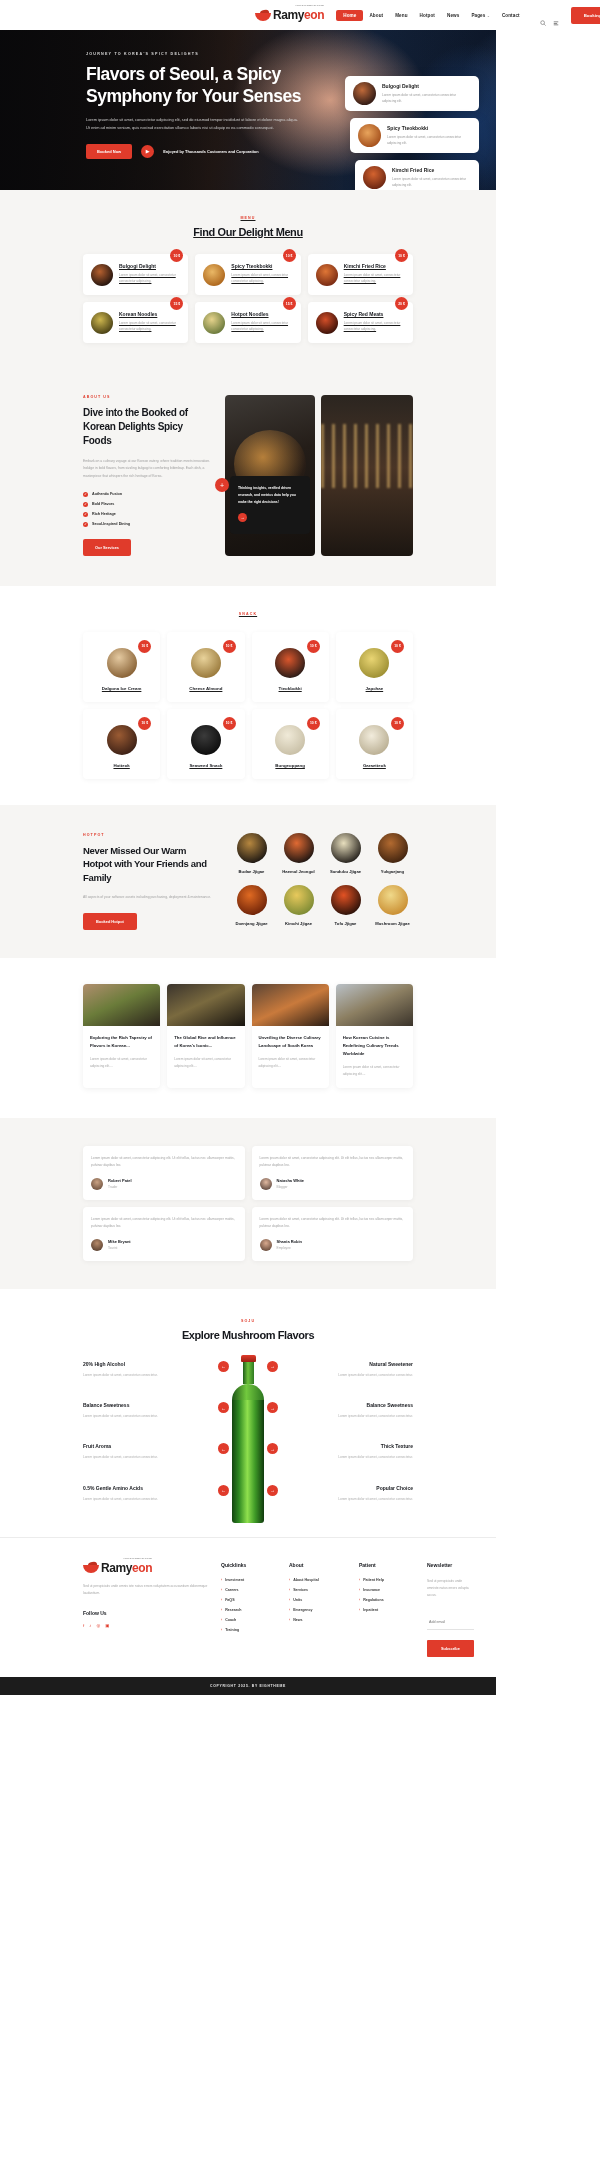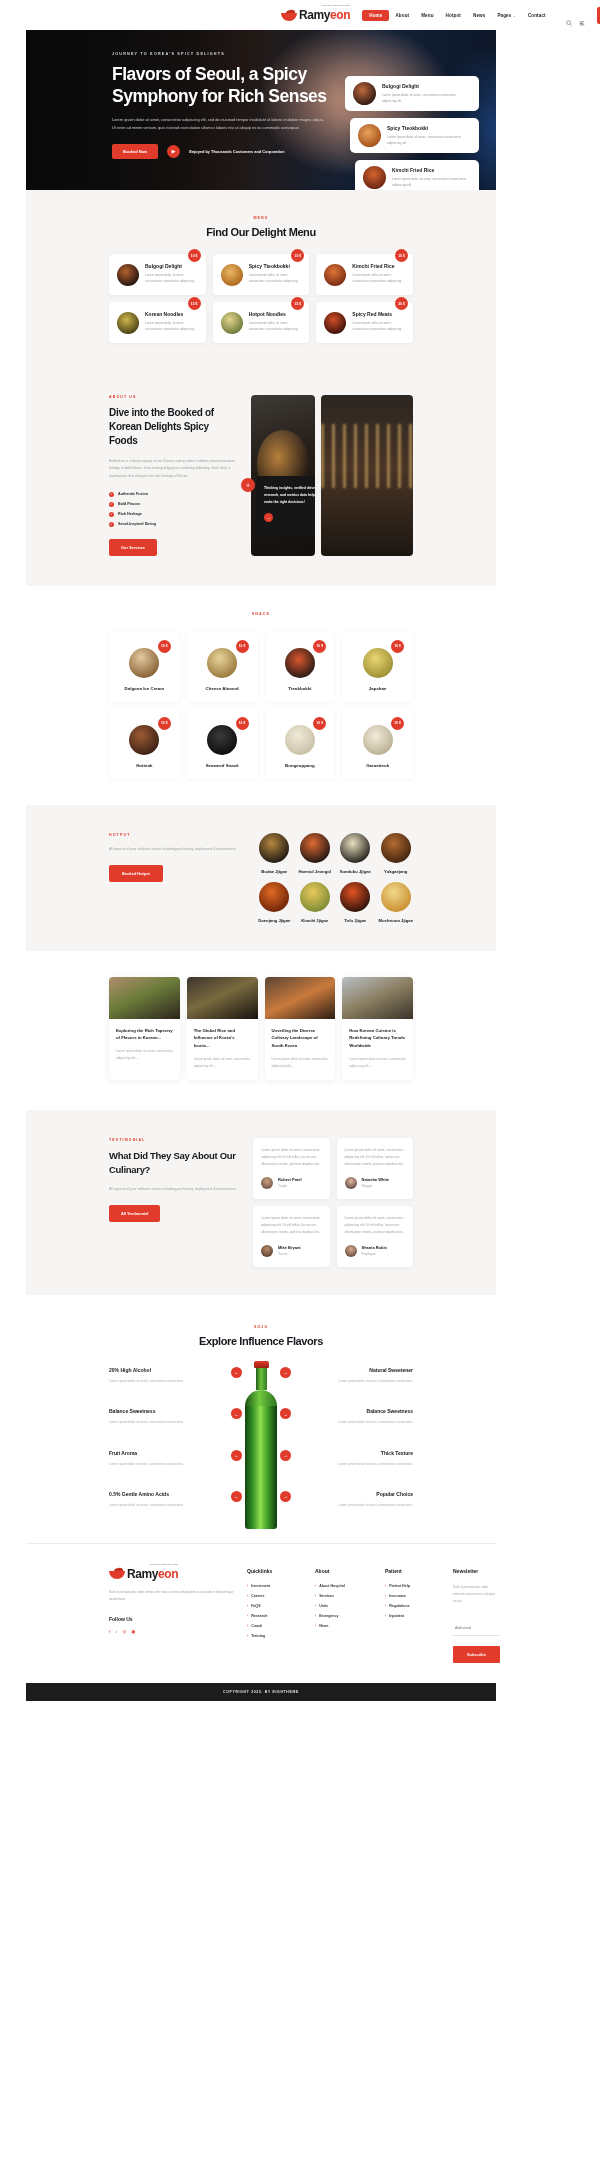--- a/index.html
+++ b/index.html
@@ -1,21 +1,21 @@
 <!DOCTYPE html>
 <html><head>
 <meta charset="utf-8">
 <style>
   * { box-sizing: border-box; margin:0; padding:0; }
   body {
     width:600px; margin:0 auto; background:#ffffff;
     font-family:"Liberation Sans", sans-serif;
     color:#1b1b1b; -webkit-font-smoothing:antialiased;
   }
-  .wrap { width:496px; position:relative;padding-left:26px; }
+  .wrap { width:496px; position:relative; }
 
   
   .header {
     height:30px; display:flex; align-items:center; background:#fff;
     padding:0 0 0 255px; gap:0;
   }
   .logo { display:flex; align-items:center; gap:2px; }
   .logo-mark {
     width:16px; height:11px; position:relative;
   }
@@ -92,21 +92,21 @@
   .hcard .thumb {
     width:23px; height:23px; border-radius:50%; flex:none;
     background:radial-gradient(circle at 40% 35%, #c06a3a, #3a2018 70%);
   }
   .hcard .thumb.t2 { background:radial-gradient(circle at 42% 38%, #e8a45c, #a8541f 72%); }
   .hcard .thumb.t3 { background:radial-gradient(circle at 45% 35%, #d4632f, #6d2713 75%); }
   .hcard h4 { font-size:5px; font-weight:700; color:#1b1b1b; margin-bottom:3px; }
   .hcard p { font-size:3.2px; line-height:1.95; color:#9a9a9a; }
 
   
-  .sec { padding:26px 83px; }
+  .sec { padding:26px 83px;text-decoration:underline; }
   .sec.gray { background:#f6f5f3; }
   .eyebrow {
     text-align:center; font-size:3.6px; letter-spacing:1.1px; color:#e03b2b;
     font-weight:700; margin-bottom:6px;
   }
   .sec-title {
     text-align:center; font-size:11px; font-weight:700; letter-spacing:-.4px; color:#16181d;
   }
 
   
@@ -367,21 +367,21 @@
           </svg>
       </span>
     </div>
     <button class="btn-book">Booking Seat</button>
 
   </div>
 
   <div class="hero">
     <div class="hero-inner">
       <div class="hero-eyebrow">JOURNEY TO KOREA'S SPICY DELIGHTS</div>
-      <h1 class="hero-title">Flavors of Seoul, a Spicy Symphony for Rich Senses</h1>
+      <h1 class="hero-title">Flavors of Seoul, a Spicy Symphony for Your Senses</h1>
       <p class="hero-desc">Lorem ipsum dolor sit amet, consectetur adipiscing elit, sed do eiusmod tempor incididunt ut labore et dolore magna aliqua. Ut enim ad minim veniam, quis nostrud exercitation ullamco laboris nisi ut aliquip ex ea commodo consequat.</p>
       <div class="hero-actions">
         <button class="btn-hero">Booked Now</button>
         <span class="play">▶</span>
         <span class="hero-trust">Enjoyed by Thousands Customers and Corporation</span>
       </div>
     </div>
     <div class="hero-cards">
       <div class="hcard">
         <span class="thumb"></span>
@@ -541,20 +541,21 @@
           <span class="price">10 $</span>
           <div class="simg"></div>
           <h4>Garaetteok</h4>
         </div>
     </div>
   </div>
 
   <div class="hotpot">
     <div class="hp-left">
       <div class="lbl">HOTPOT</div>
+      <h2>Never Missed Our Warm Hotpot with Your Friends and Family</h2>
       <p class="p">All aspects of your software assets including purchasing, deployment &amp; maintenance.</p>
       <button class="btn-hp">Booked Hotpot</button>
     </div>
     <div class="hp-grid">
       <div class="hp-item h1">
           <div class="hpimg"></div>
           <h4>Budae Jjigae</h4>
         </div>
       <div class="hp-item h2">
           <div class="hpimg"></div>
@@ -614,26 +615,20 @@
           <div class="bimg"></div>
           <div class="bbody">
             <h4>How Korean Cuisine is Redefining Culinary Trends Worldwide</h4>
             <p>Lorem ipsum dolor sit amet, consectetur adipiscing elit....</p>
           </div>
         </div>
     </div>
   </div>
 
   <div class="testi">
-    <div class="t-left">
-      <div class="lbl">TESTIMONIAL</div>
-      <h2>What Did They Say About Our Culinary?</h2>
-      <p class="p">All aspects of your software assets including purchasing, deployment &amp; maintenance.</p>
-      <button class="btn-testi">All Testimonial</button>
-    </div>
     <div class="t-grid">
       <div class="tcard">
         <p class="q">Lorem ipsum dolor sit amet, consectetur adipiscing elit. Ut elit tellus, luctus nec ullamcorper mattis, pulvinar dapibus leo.</p>
         <div class="tperson">
             <span class="av a1"></span>
             <span>
               <div class="nm">Robert Patel</div>
               <div class="rl">Trader</div>
             </span>
           </div>
@@ -666,21 +661,21 @@
               <div class="nm">Shania Robin</div>
               <div class="rl">Employee</div>
             </span>
           </div>
       </div>
     </div>
   </div>
 
   <div class="flavors">
     <div class="eyebrow">SOJU</div>
-    <h2 class="sec-title">Explore Influence Flavors</h2>
+    <h2 class="sec-title">Explore Mushroom Flavors</h2>
     <div class="fl-wrap">
       <div class="bottle">
         <div class="cap"></div>
           <div class="neck"></div>
           <div class="shoulder"></div>
           <div class="body"></div>
       </div>
       <div class="fl-col left">
         <div class="fl-row">
             <span class="fl-dot">→</span>

